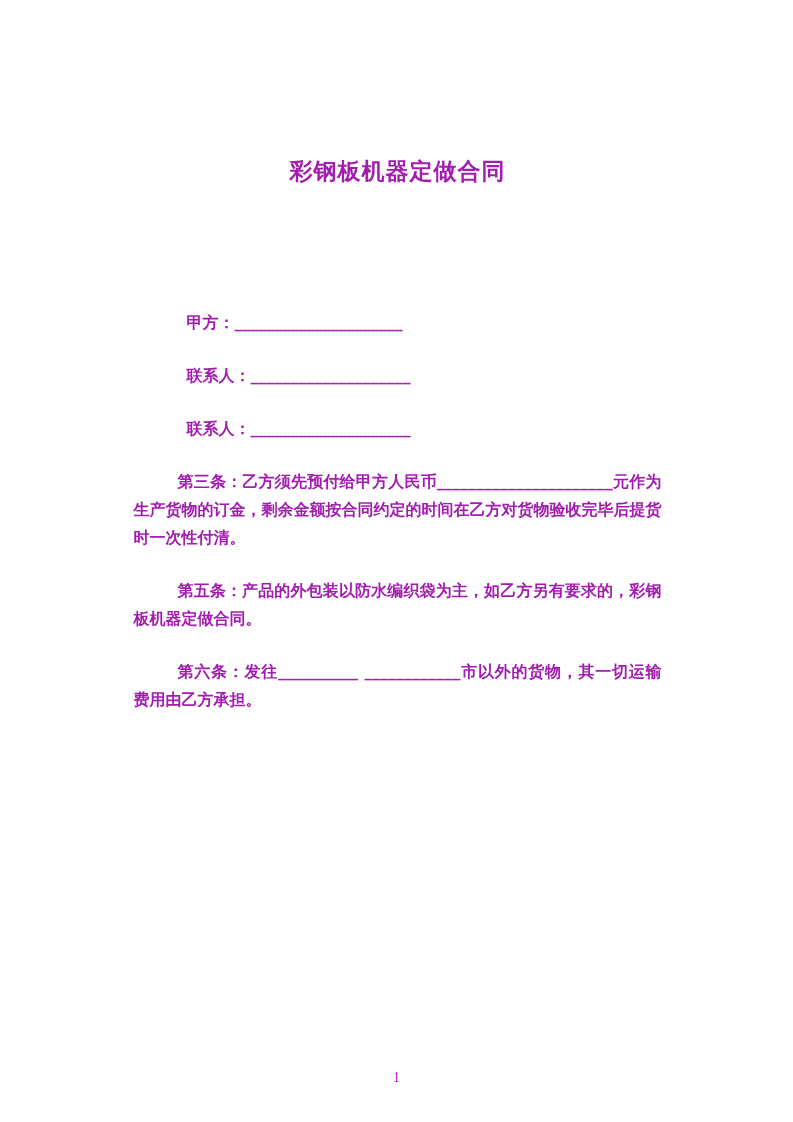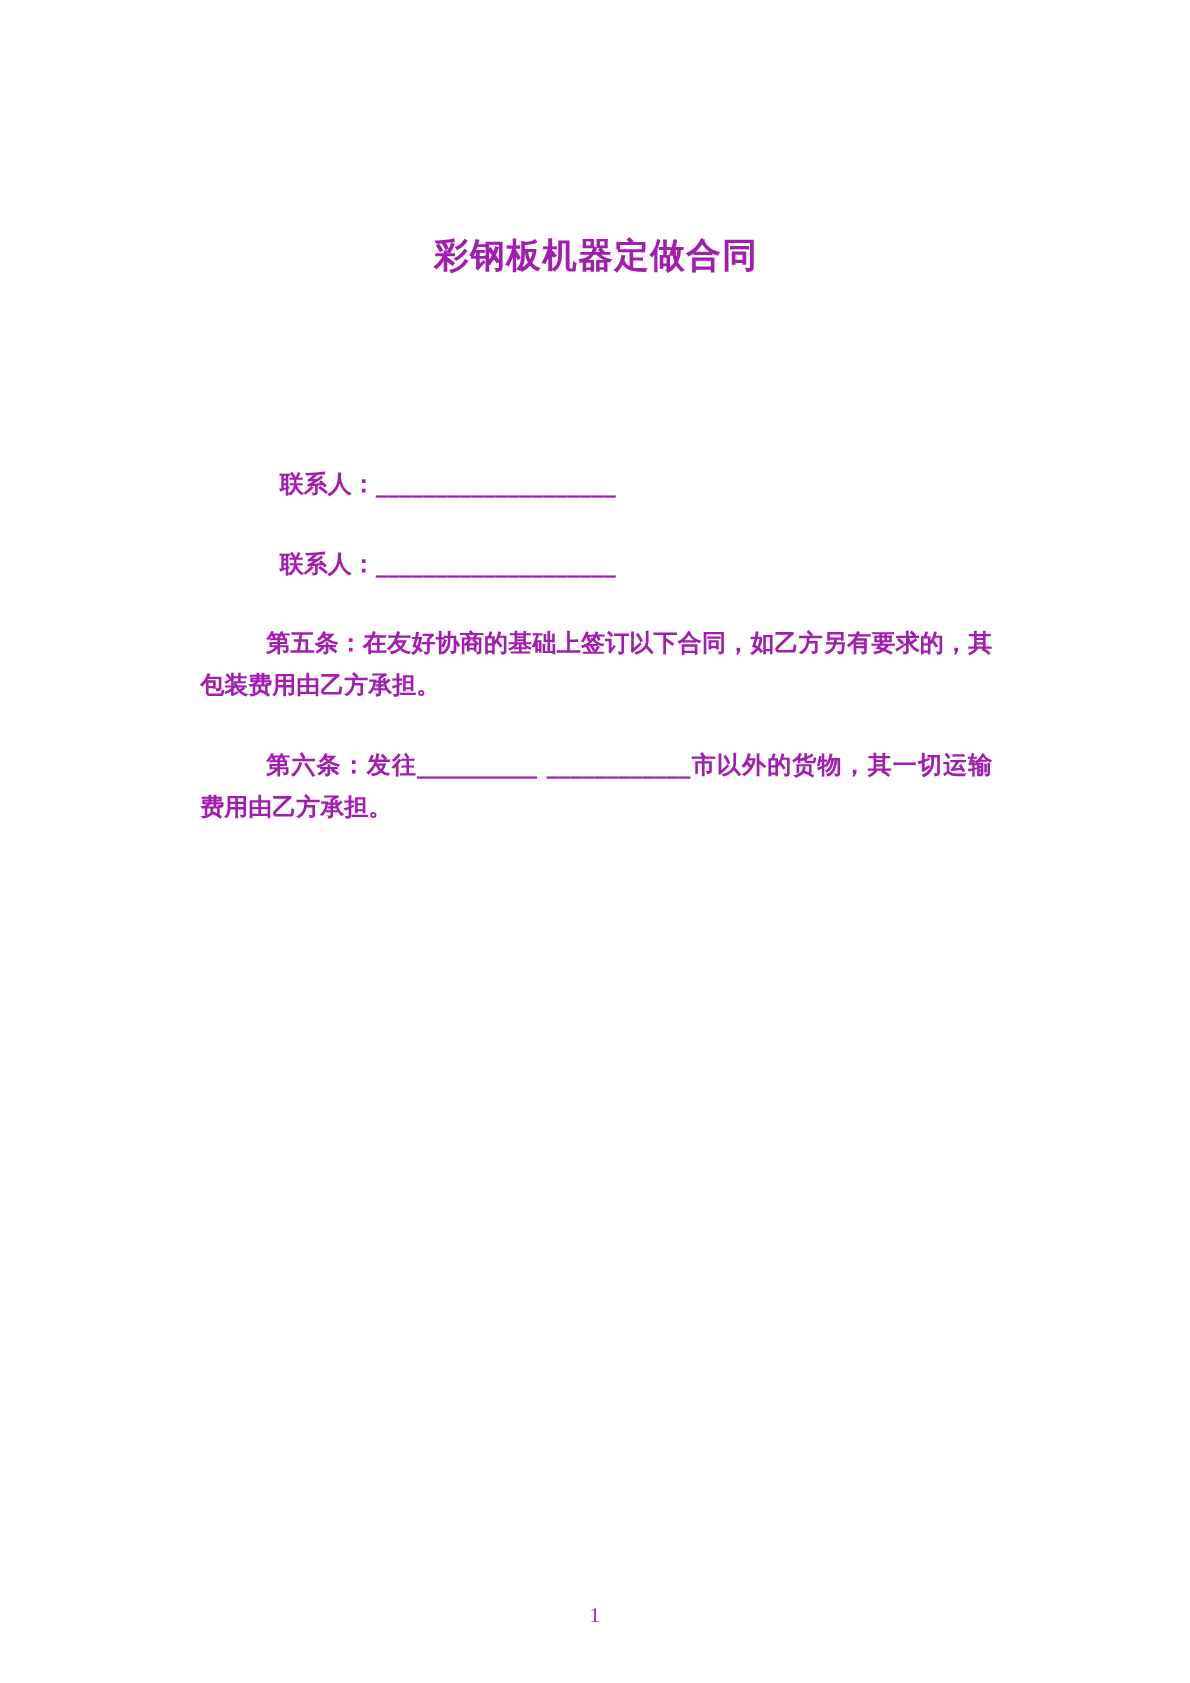--- a/index.html
+++ b/index.html
@@ -68,25 +68,27 @@
 </style>
 </head>
 <body>
 
 <div class="page">
   <div class="content">
 
     <h1 class="title">彩钢板机器定做合同</h1>
 
     <div class="fields">
+      <p class="field"><span>甲方：</span><span class="blank">_____________________</span></p>
       <p class="field"><span>联系人：</span><span class="blank">____________________</span></p>
       <p class="field"><span>联系人：</span><span class="blank">____________________</span></p>
     </div>
 
     <div class="body-text">
-      <p class="para">第五条：在友好协商的基础上签订以下合同，如乙方另有要求的，其包装费用由乙方承担。</p>
+      <p class="para">第三条：乙方须先预付给甲方人民币______________________元作为生产货物的订金，剩余金额按合同约定的时间在乙方对货物验收完毕后提货时一次性付清。</p>
+      <p class="para">第五条：产品的外包装以防水编织袋为主，如乙方另有要求的，彩钢板机器定做合同。</p>
       <p class="para">第六条：发往__________ ____________市以外的货物，其一切运输费用由乙方承担。</p>
     </div>
 
   </div>
 
   <div class="page-number">1</div>
 </div>
 
 </body></html>

